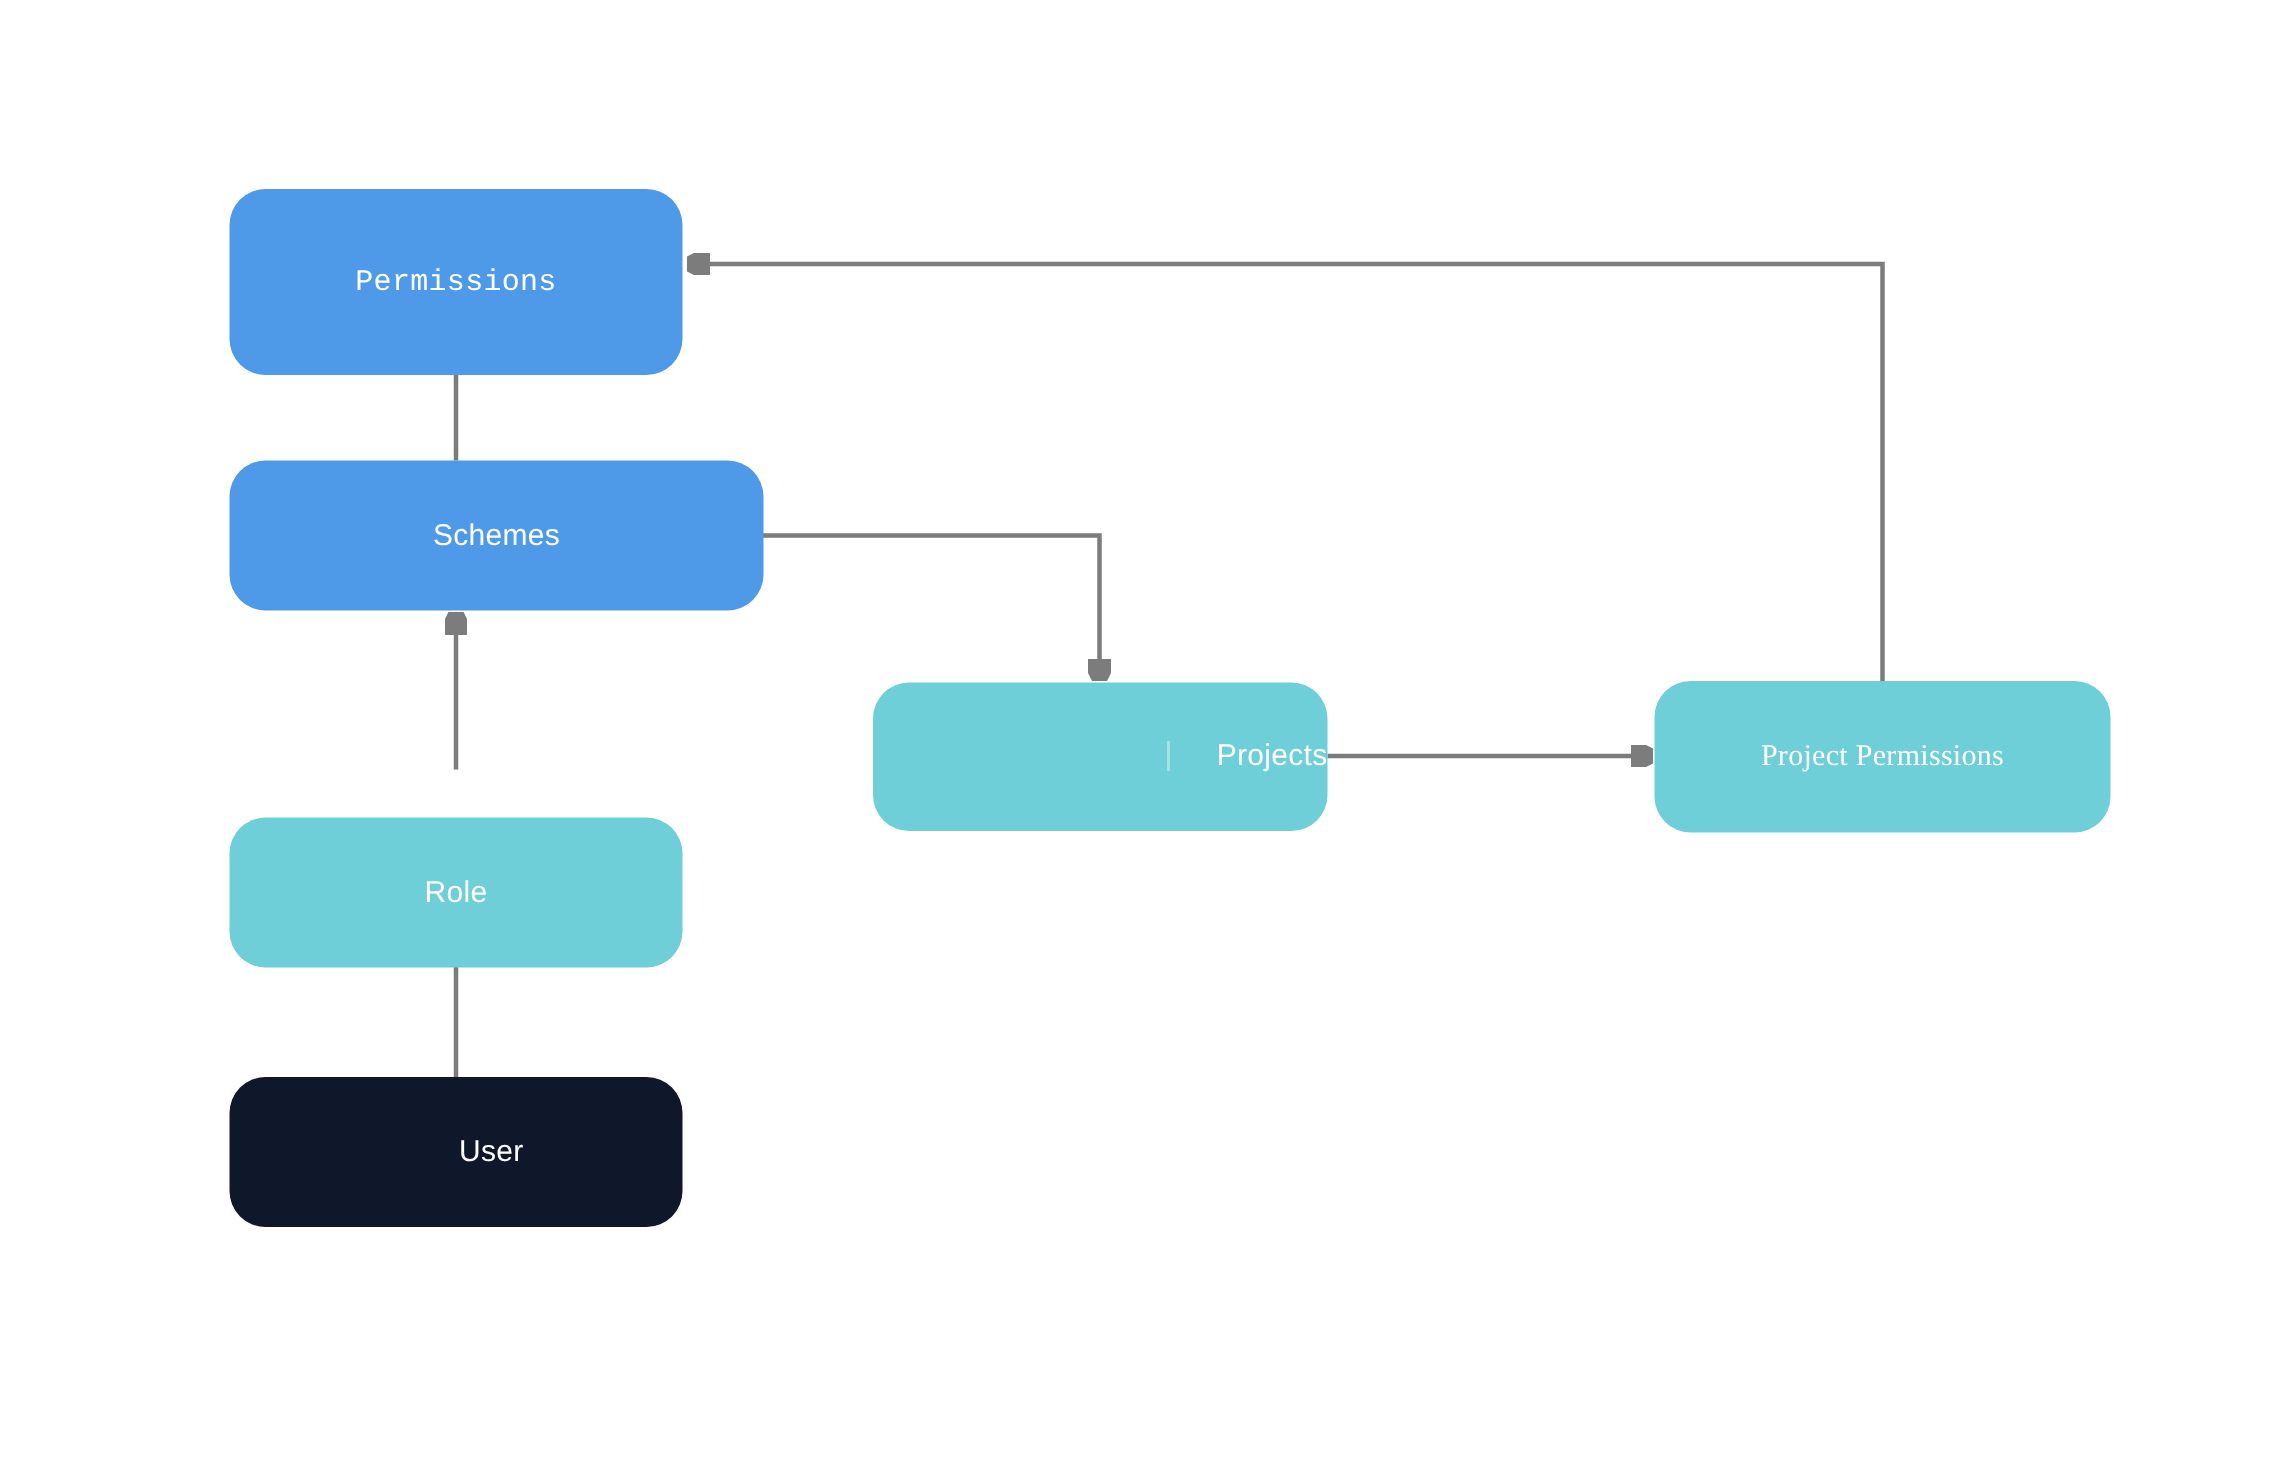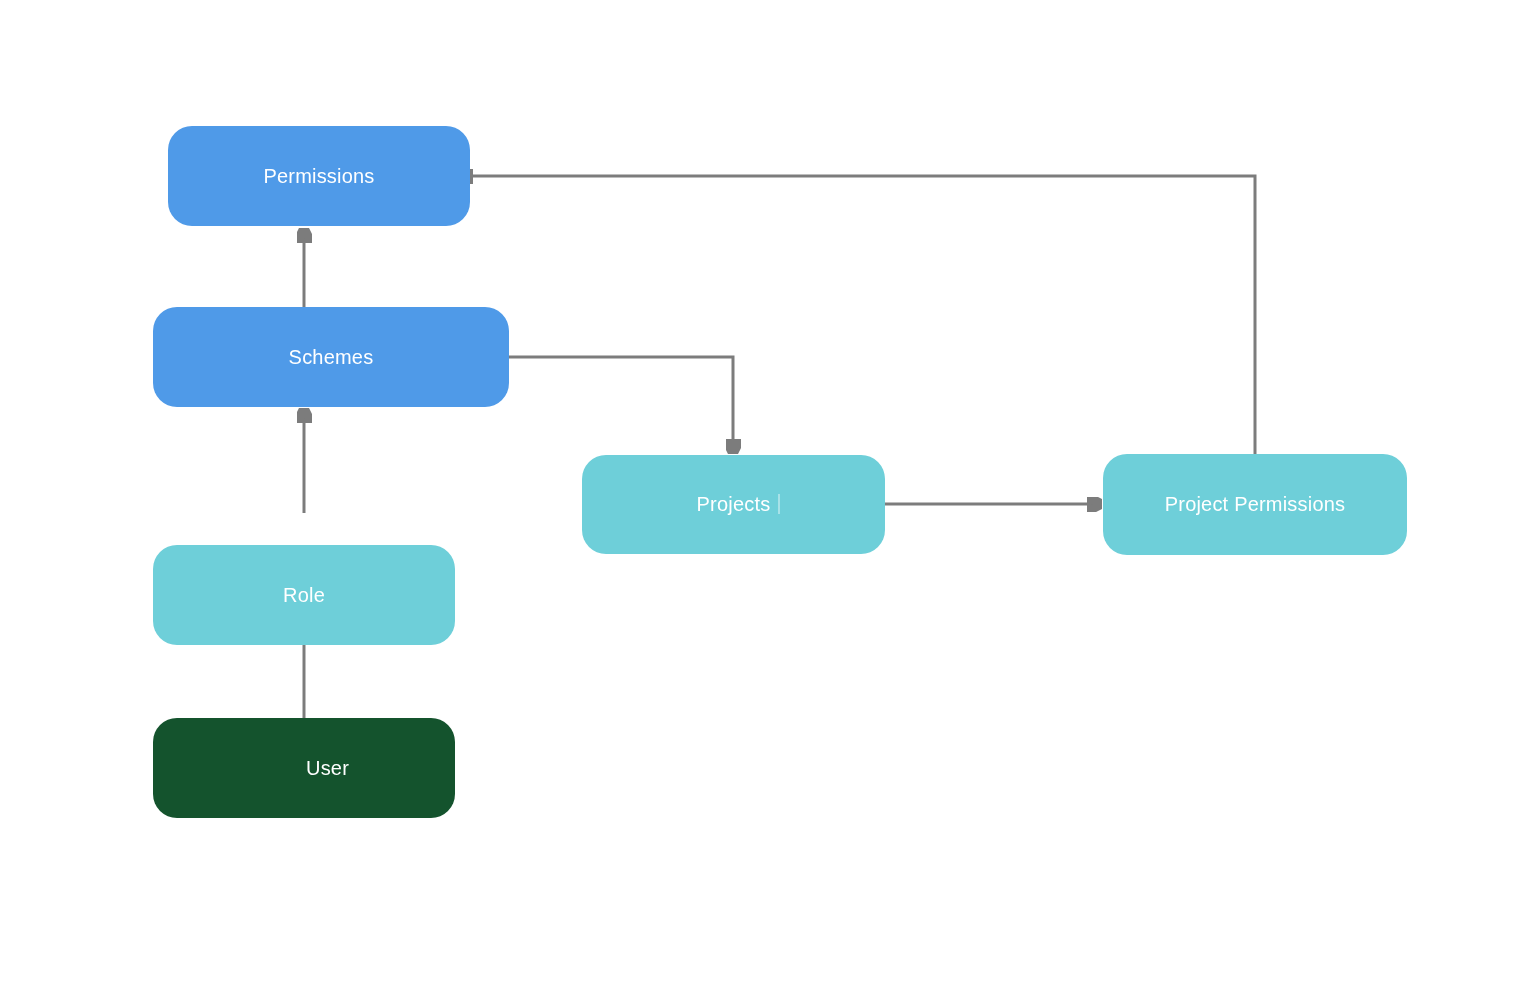--- a/index.html
+++ b/index.html
@@ -33,21 +33,21 @@
     position: absolute;
     border-radius: 24px;
     display: flex;
     align-items: center;
     justify-content: center;
     box-sizing: border-box;
     cursor: default;
   }
   .node-blue { background: #4f9ae8; }
   .node-teal { background: #6ecfd9; }
-  .node-cyan { background: #14532d; padding-left: 47px; }
+  .node-cyan { background: #0f172a; padding-left: 47px; }
   .node-label {
     color: #ffffff;
     font-size: 20px;
     font-weight: 400;
     letter-spacing: 0.2px;
     white-space: nowrap;
   }
   .text-caret {
     position: absolute;
     left: 778px;
@@ -69,39 +69,39 @@
       </marker>
     </defs>
     <path d="M304 718 L304 617" marker-end="url(#arrowhead)"></path>
     <path d="M304 513 L304 411" marker-end="url(#arrowhead)"></path>
     <path d="M304 307 L304 231" marker-end="url(#arrowhead)"></path>
     <path d="M455 357 L733 357 L733 451" marker-end="url(#arrowhead)"></path>
     <path d="M885 504 L1099 504" marker-end="url(#arrowhead)"></path>
     <path d="M1255 454 L1255 176 L461 176" marker-end="url(#arrowhead)"></path>
   </svg>
 
-  <div class="node node-blue" style="left:168px; top:126px; width:302px; height:100px;">
+  <div class="node node-blue" style="left:153px; top:126px; width:302px; height:124px;font-family:Liberation Mono, monospace;">
     <span class="node-label">Permissions</span>
   </div>
 
   <div class="node node-blue" style="left:153px; top:307px; width:356px; height:100px;">
     <span class="node-label">Schemes</span>
   </div>
 
   <div class="node node-teal" style="left:153px; top:513px; width:302px; height:100px;margin-top:32px;">
     <span class="node-label">Role</span>
   </div>
 
   <div class="node node-cyan" style="left:153px; top:718px; width:302px; height:100px;">
     <span class="node-label">User</span>
   </div>
 
-  <div class="node node-teal" style="left:582px; top:455px; width:303px; height:99px;">
+  <div class="node node-teal" style="left:582px; top:455px; width:303px; height:99px;justify-content:flex-end;">
     <span class="node-label">Projects</span>
   </div>
 
-  <div class="node node-teal" style="left:1103px; top:454px; width:304px; height:101px;">
+  <div class="node node-teal" style="left:1103px; top:454px; width:304px; height:101px;font-family:Liberation Serif, serif;">
     <span class="node-label">Project Permissions</span>
   </div>
 
   <div class="text-caret"></div>
 
 </div>
 
 </body></html>

